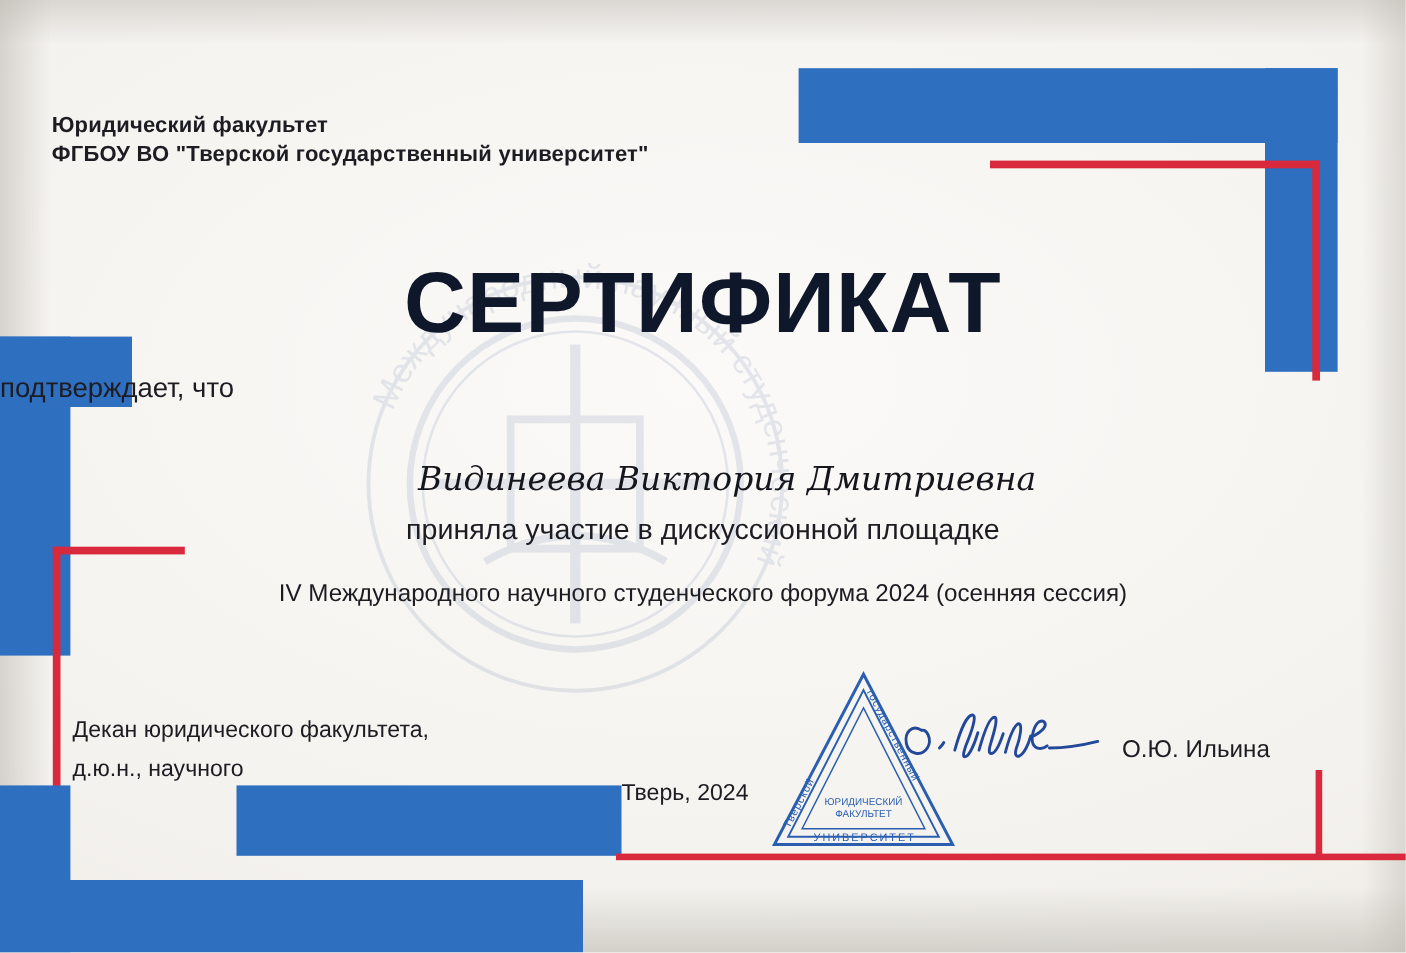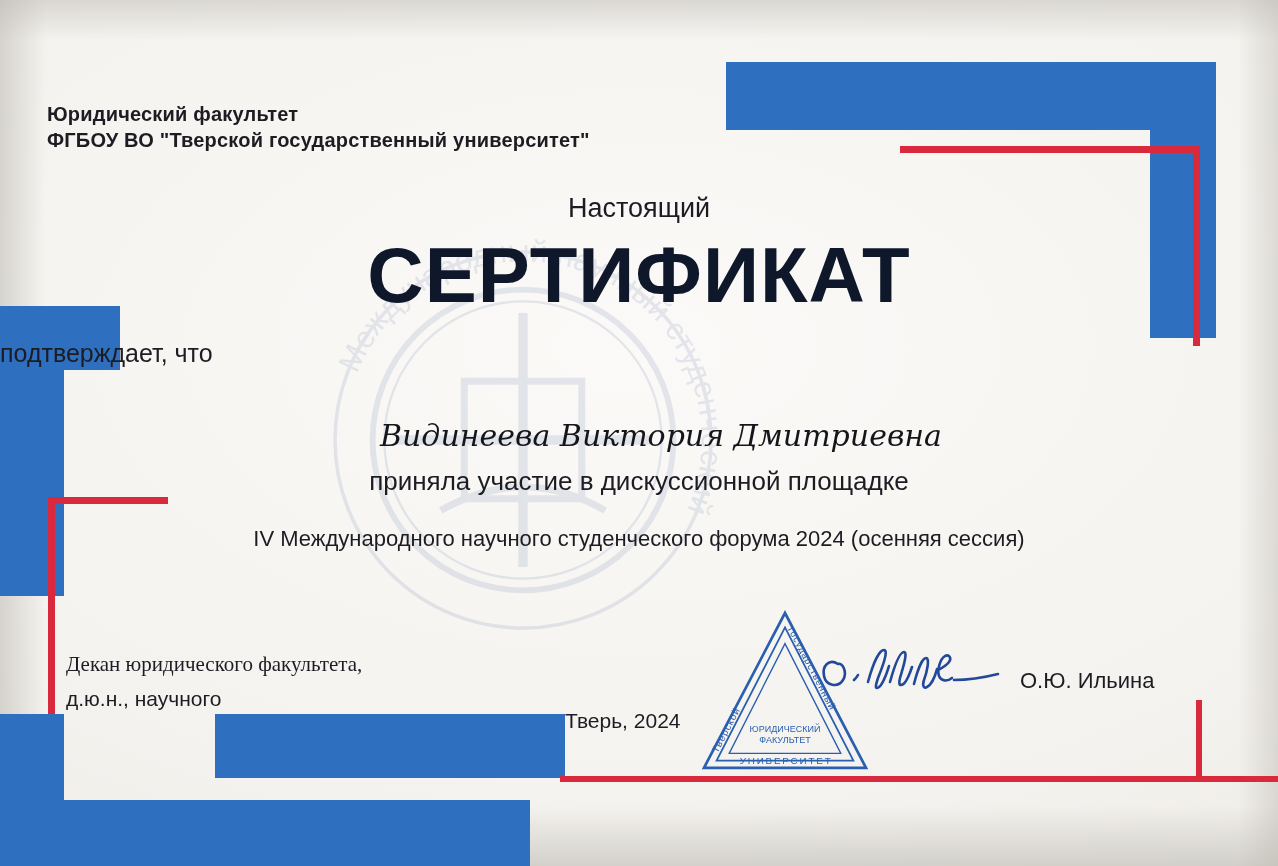--- a/index.html
+++ b/index.html
@@ -160,21 +160,21 @@
   .line-part {
     position: absolute; left: 0; right: 0;
     text-align: center; color: #1c1c22;
   }
   .part-2 { top: 466px; font-size: 26px; }
   .part-3 { top: 497px; font-size: 19px; font-weight: bold; }
   .part-4 { top: 526px; font-size: 22px; }
 
   .dean-1 {
     position: absolute; left: 66px; top: 652px;
-    font-size: 21px; color: #1c1c22; font-family: Liberation Serif, serif;
+    font-size: 21px; color: #1c1c22;
   }
   .dean-2 {
     position: absolute; left: 66px; top: 687px;
     font-size: 21px; color: #1c1c22;
   }
   .city-year {
     position: absolute; left: 565px; top: 709px;
     font-size: 21px; color: #1c1c22;
   }
   .signer {
@@ -239,21 +239,20 @@
       <path d="M130 260 q70 -40 140 0" fill="none" stroke="currentColor" stroke-width="6"></path>
       <text font-size="26" font-family="'Liberation Sans', sans-serif" fill="currentColor">
         <textPath href="#ringpath" startOffset="6%">Международный научный студенческий</textPath>
       </text>
     </svg>
   </div>
 
   <div class="faculty-line1">Юридический факультет</div>
   <div class="faculty-line2">ФГБОУ ВО "Тверской государственный университет"</div>
 
-  <div class="nastoyashchiy">Настоящий</div>
   <div class="big-title">СЕРТИФИКАТ</div>
   <div class="podtverzhdaet">подтверждает, что</div>
   <div class="recipient">Видинеева Виктория Дмитриевна</div>
   <div class="line-part part-2">приняла участие в дискуссионной площадке</div>
   <div class="line-part part-4">IV Международного научного студенческого форума 2024 (осенняя сессия)</div>
 
   <div class="dean-1">Декан юридического факультета,</div>
   <div class="dean-2">д.ю.н., научного</div>
   <div class="city-year">Тверь, 2024</div>
   <div class="signer">О.Ю. Ильина</div>

